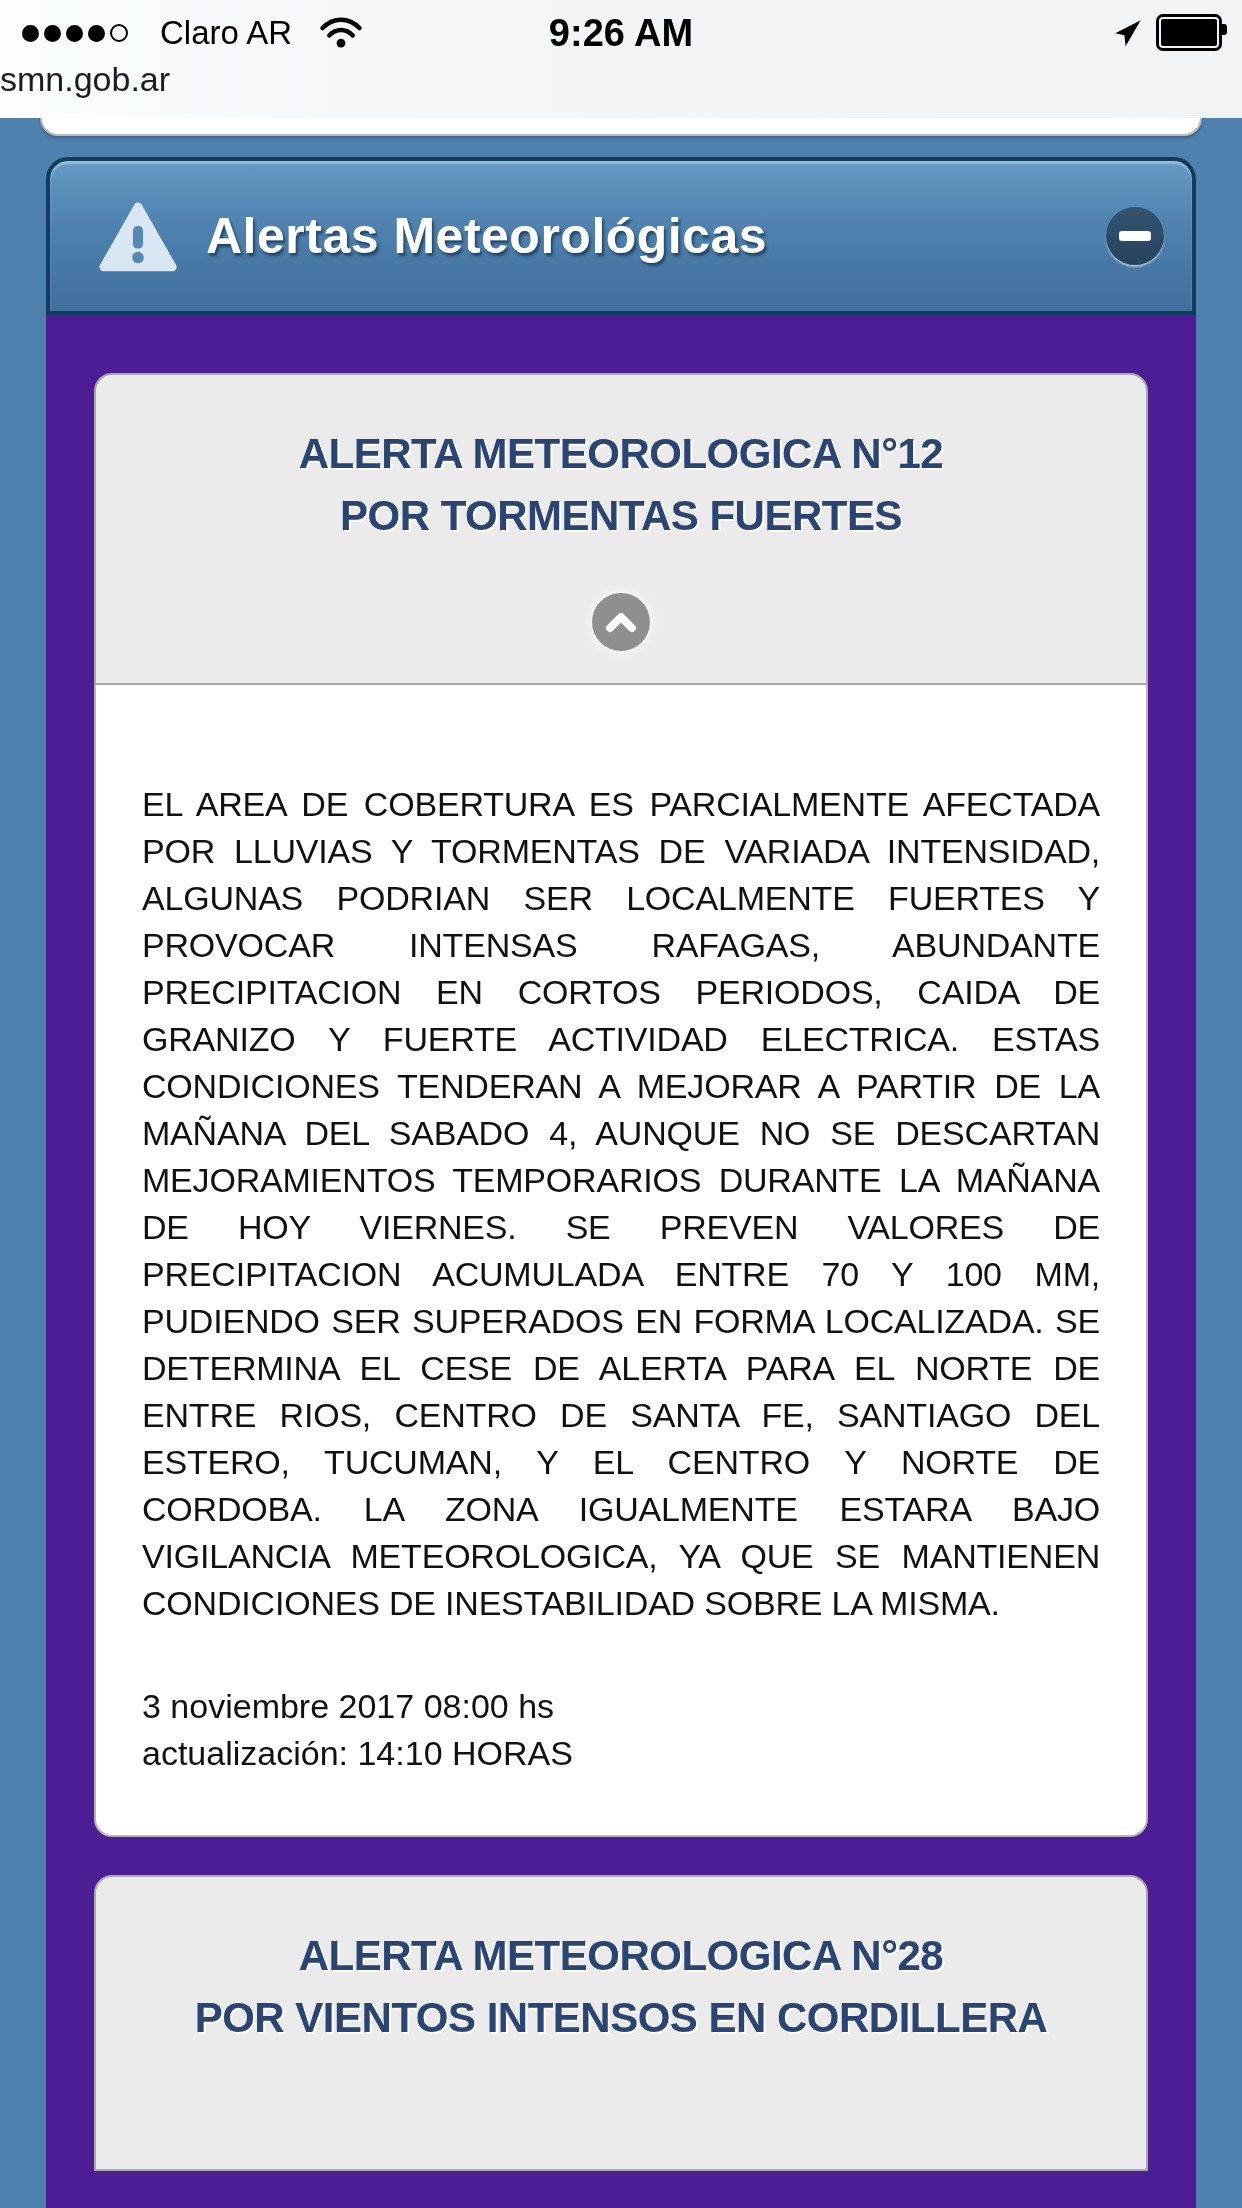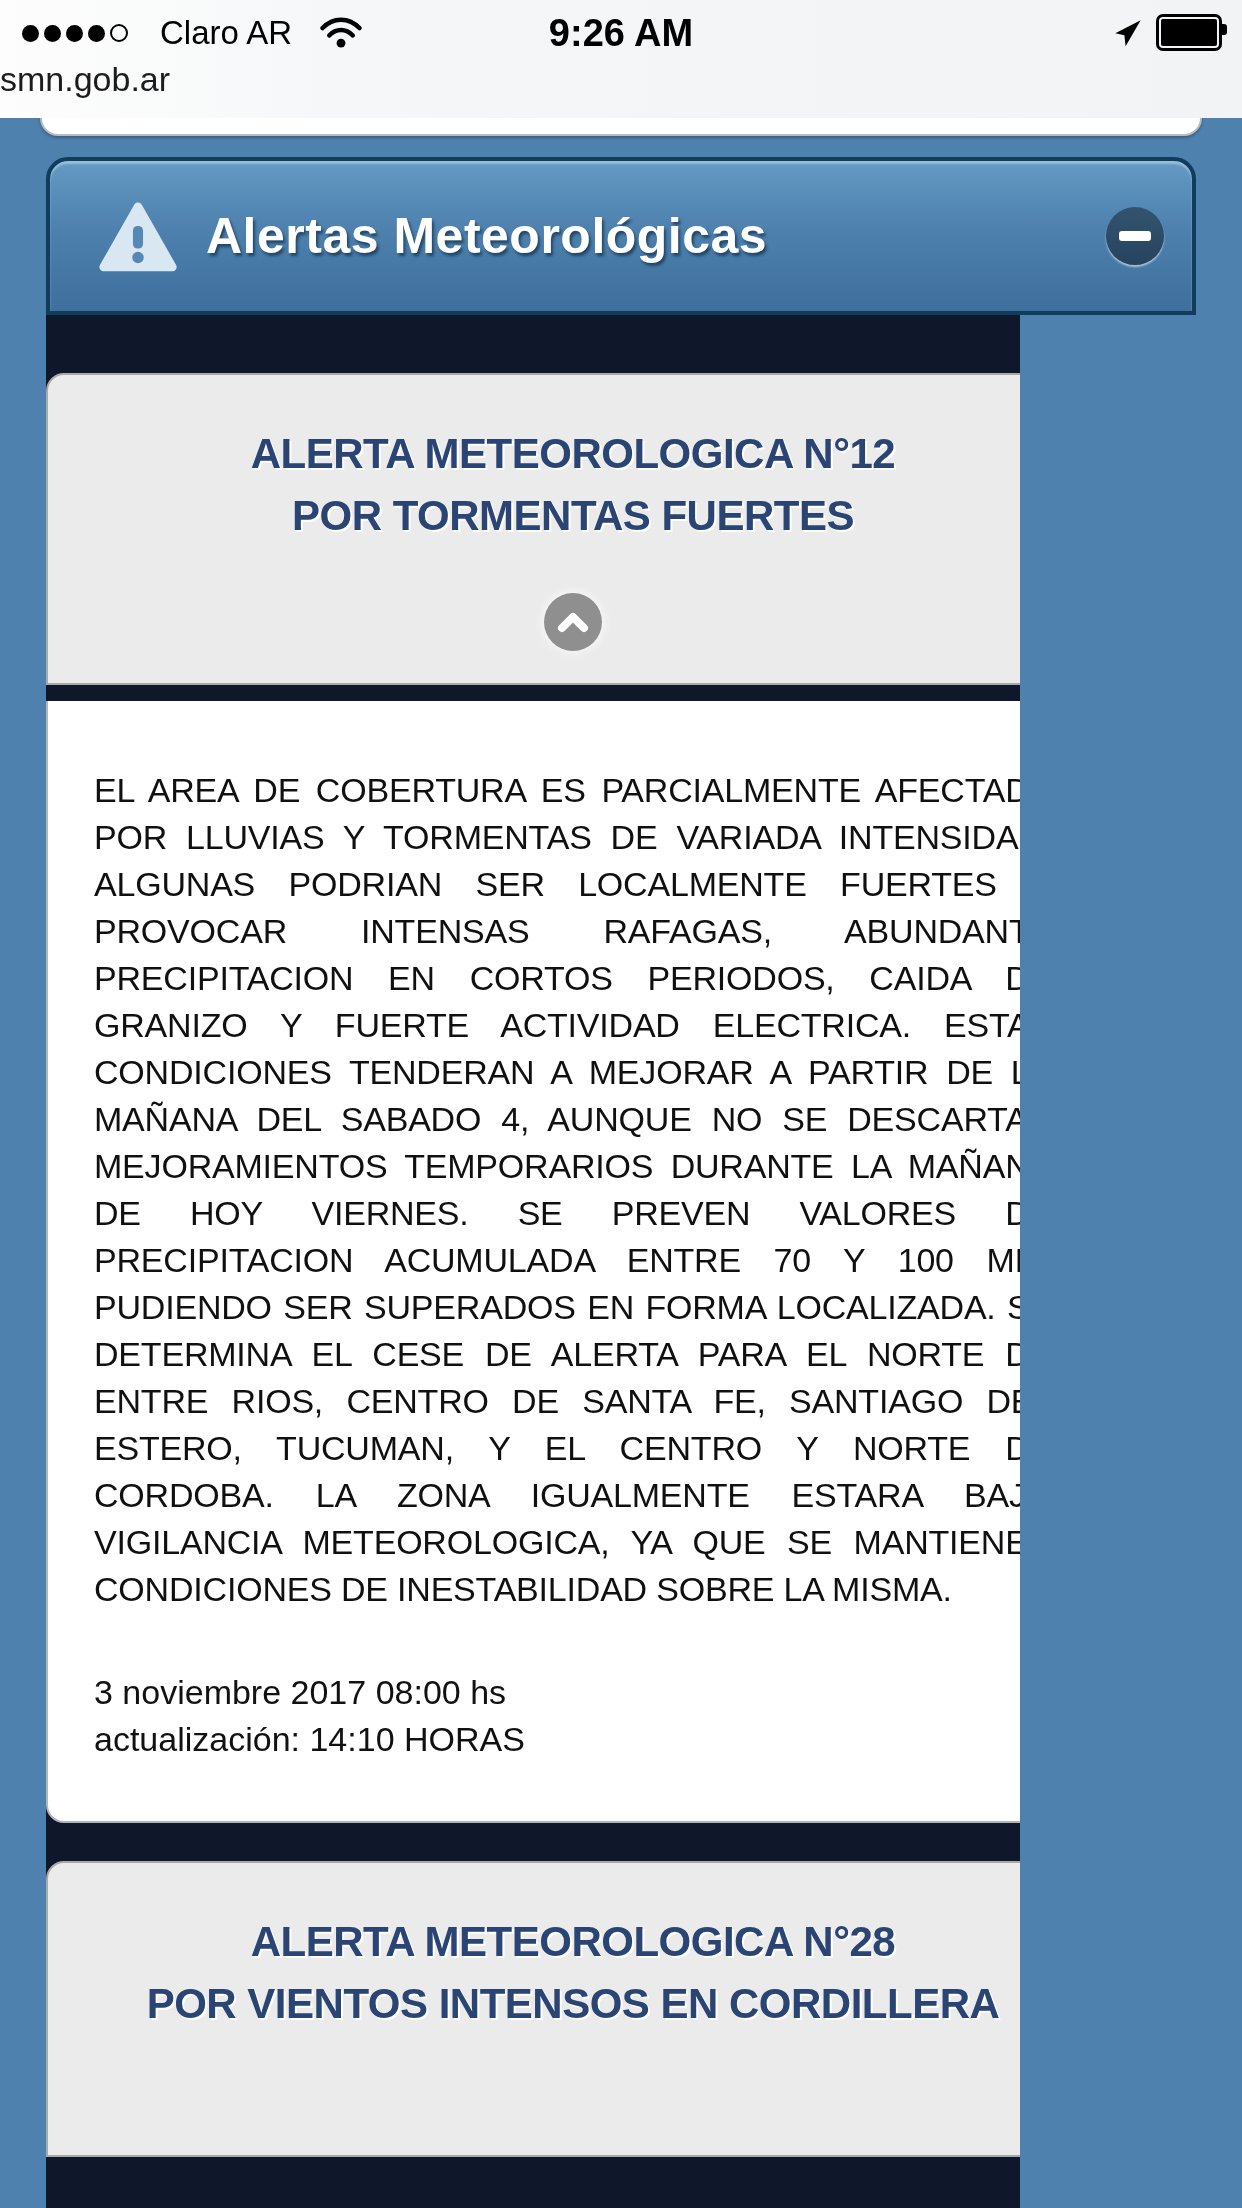--- a/index.html
+++ b/index.html
@@ -37,38 +37,38 @@
     display:flex;align-items:center;}
   .warn-wrap{margin-left:46px;width:84px;height:76px;flex:0 0 auto;}
   .panel-title{margin:0 0 0 26px;font-size:50px;font-weight:bold;color:#fff;
     text-shadow:2px 3px 3px rgba(10,40,68,.65);letter-spacing:.5px;}
   .collapse-btn{position:absolute;right:28px;top:50%;transform:translateY(-50%);
     width:58px;height:58px;border-radius:50%;border:none;cursor:pointer;
     background:linear-gradient(180deg,#33536f 0%,#27445e 100%);
     box-shadow:0 2px 2px rgba(255,255,255,.55);display:flex;align-items:center;justify-content:center;}
   .minus-bar{width:32px;height:10px;border-radius:3px;background:#fff;}
 
-  .content{position:absolute;left:46px;top:197px;width:974px;height:1893px;
-    background:#0f172a;overflow:hidden;}
+  .content{position:absolute;left:46px;top:197px;width:1150px;height:1893px;
+    background:#4c1d95;overflow:hidden;}
 
   .alert-head{box-sizing:border-box;margin:58px auto 0;width:1054px;
     background:#ebebeb;border:2px solid #a9a9a9;border-radius:18px 18px 0 0;
     text-align:center;padding:48px 28px 26px;}
   .alert-title{margin:0;font-size:42px;line-height:62px;font-weight:bold;color:#2a4573;
     text-shadow:2px 2px 0 rgba(255,255,255,.95);letter-spacing:-.5px;}
   .alert-title span{display:block;}
   .regions{margin:42px 0 0;font-size:33px;line-height:60px;font-weight:bold;color:#3b3b3b;
     text-shadow:2px 2px 0 rgba(255,255,255,.95);letter-spacing:-.5px;}
   .chev-btn{margin:46px auto 6px;width:58px;height:58px;border-radius:50%;border:none;cursor:pointer;
     background:#8f8f8f;box-shadow:0 0 12px rgba(255,255,255,.95);
     display:flex;align-items:center;justify-content:center;}
 
-  .alert-body{box-sizing:border-box;margin:16px auto;width:1054px;
+  .alert-body{box-sizing:border-box;margin:0 auto;width:1054px;
     background:#fff;border:2px solid #b5b5b5;border-top:none;
-    border-radius:0 0 18px 18px;padding:66px 46px 58px;}
+    border-radius:0 0 18px 18px;padding:96px 46px 58px;}
   .alert-text{margin:0;font-size:34px;line-height:47px;color:#101010;
     text-align:justify;letter-spacing:-.2px;}
   .dateblock{margin-top:56px;text-align:left;font-size:34px;line-height:47px;color:#111;}
 
   .alert-head.second{margin-top:38px;border-radius:18px 18px 0 0;padding-bottom:120px;}
 </style>
 </head>
 <body>
 
 <div class="screen">

